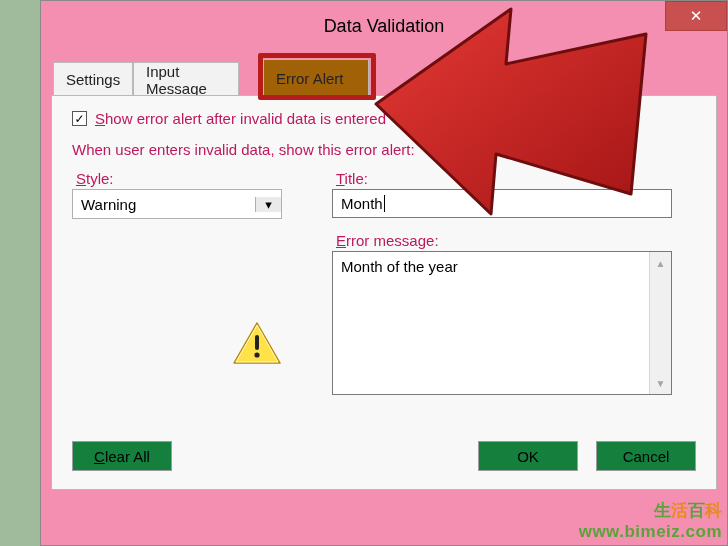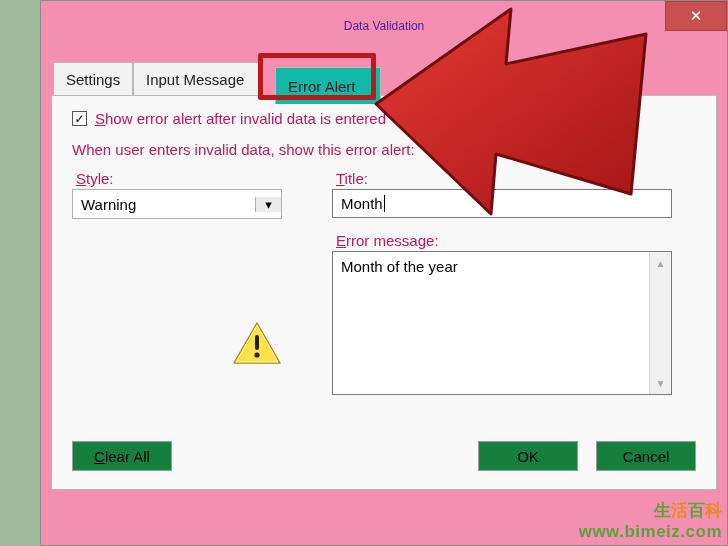--- a/index.html
+++ b/index.html
@@ -23,22 +23,22 @@
 }
 .titlebar {
   height: 50px;
   background: #f48fb1;
   display: flex;
   align-items: center;
   justify-content: center;
   position: relative;
 }
 .title-text {
-  color: #4c1d95;
-  font-size: 12px;
+  color: #000000;
+  font-size: 18px;
 }
 .close-btn {
   position: absolute;
   right: 0;
   top: 0;
   width: 62px;
   height: 30px;
   background: #c8504f;
   color: #fff;
   display: flex;
@@ -63,22 +63,22 @@
   background: #f2f2f2;
   border: 1px solid #b9b9b9;
   border-bottom: none;
   display: inline-flex;
   align-items: center;
   padding: 0 12px;
   color: #222;
   font-size: 15px;
 }
 .tab.settings { left: 2px; width: 80px; }
-.tab.input { left: 82px; width: 130px; }
-.tab.error { left: 224px; width: 106px; top: 0; height: 37px; background:#14b8a6; z-index:2;margin-top:8px;}
+.tab.input { left: 82px; width: 106px; }
+.tab.error { left: 212px; width: 106px; top: 0; height: 37px; background:#a16207; z-index:2;}
 .tab-highlight {
   position: absolute;
   left: 207px;
   top: -6px;
   width: 118px;
   height: 47px;
   border: 5px solid #b71c1c;
   border-radius: 2px;
   pointer-events: none;
   z-index: 3;

